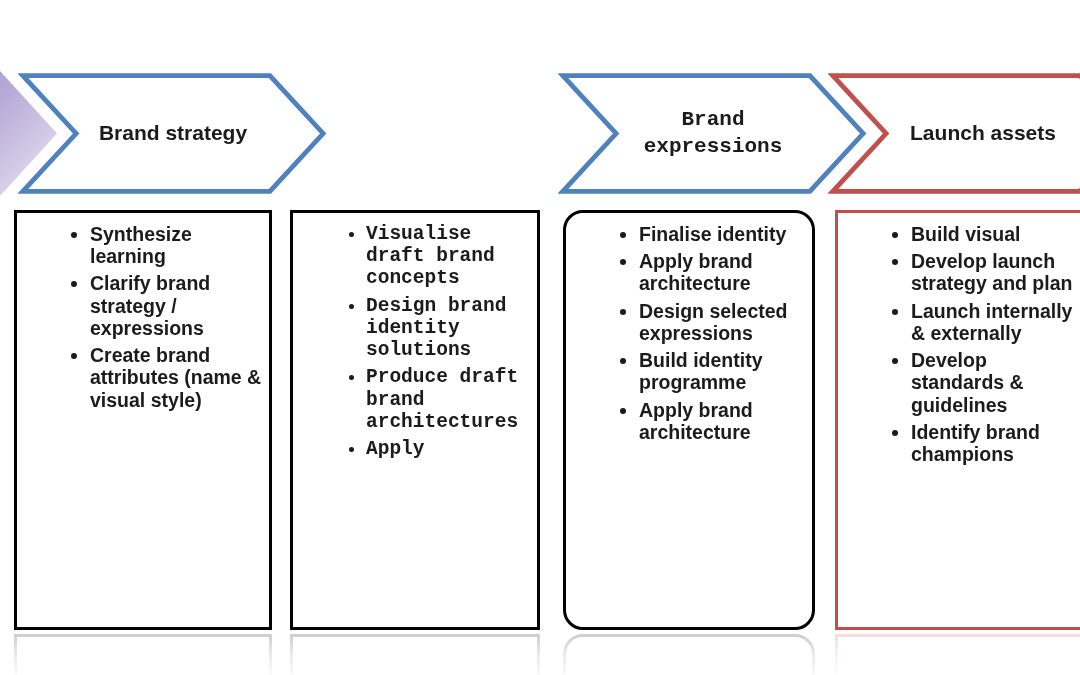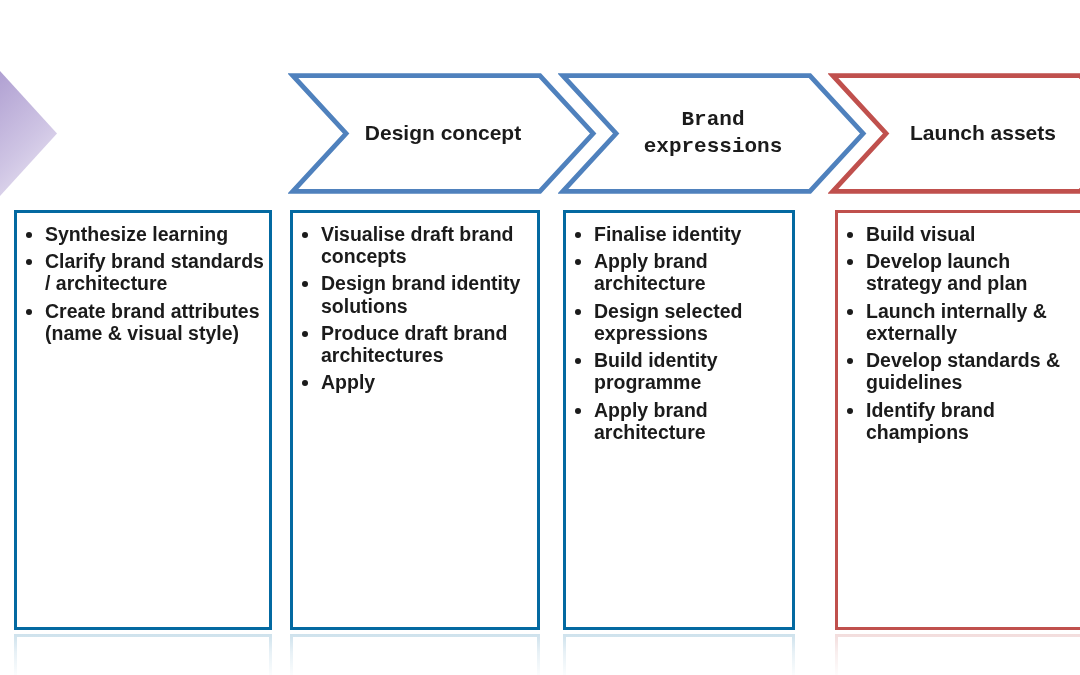--- a/index.html
+++ b/index.html
@@ -29,26 +29,26 @@
   .c4{left:828px;}
   .chev-label{
     position:absolute;top:0;left:55px;right:55px;height:100%;
     display:flex;align-items:center;justify-content:center;text-align:center;
     font-size:21px;font-weight:bold;color:#1b1b1b;line-height:1.25;
   }
 
   
   .box{
     position:absolute;top:210px;height:420px;background:#ffffff;
-    border:3px solid #0369a1;box-sizing:border-box;
+    border:3px solid #000000;box-sizing:border-box;padding-left:45px;
   }
   .box-red{border-color:#c0504d;}
   .b1{left:14px;width:258px;}
-  .b2{left:290px;width:250px;}
-  .b3{left:563px;width:232px;}
+  .b2{left:290px;width:250px;font-family:Liberation Mono, monospace;}
+  .b3{left:563px;width:252px;border-radius:20px;}
   .b4{left:835px;width:252px;}
   .box ul{
     margin:10px 4px 0 6px;padding-left:22px;list-style:disc;
   }
   .box li{
     font-size:19.5px;font-weight:bold;color:#1b1b1b;line-height:1.14;
     margin-bottom:5px;
   }
 
   
@@ -65,46 +65,46 @@
       rgba(255,255,255,.95) 100%);
   }
 </style>
 </head>
 <body>
 
 <div class="canvas">
 
   <div class="purple-tail"></div>
 
-
-  <div class="chevron chev-blue c2">
+  <div class="chevron chev-blue c1">
     <svg viewBox="0 0 320 134" preserveAspectRatio="none">
       <polygon points="5,5 260,5 315,67 260,129 5,129 60,67"></polygon>
     </svg>
-    <div class="chev-label">Design concept</div>
+    <div class="chev-label">Brand strategy</div>
   </div>
+
 
   <div class="chevron chev-blue c3">
     <svg viewBox="0 0 320 134" preserveAspectRatio="none">
       <polygon points="5,5 260,5 315,67 260,129 5,129 60,67"></polygon>
     </svg>
     <div class="chev-label">Brand expressions</div>
   </div>
 
   <div class="chevron chev-red c4">
     <svg viewBox="0 0 320 134" preserveAspectRatio="none">
       <polygon points="5,5 260,5 315,67 260,129 5,129 60,67"></polygon>
     </svg>
     <div class="chev-label">Launch assets</div>
   </div>
 
   <div class="box b1">
     <ul>
         <li>Synthesize learning</li>
-        <li>Clarify brand standards / architecture</li>
+        <li>Clarify brand strategy / expressions</li>
         <li>Create brand attributes (name &amp; visual style)</li>
       </ul>
   </div>
 
   <div class="box b2">
     <ul>
         <li>Visualise draft brand concepts</li>
         <li>Design brand identity solutions</li>
         <li>Produce draft brand architectures</li>
         <li>Apply</li>

